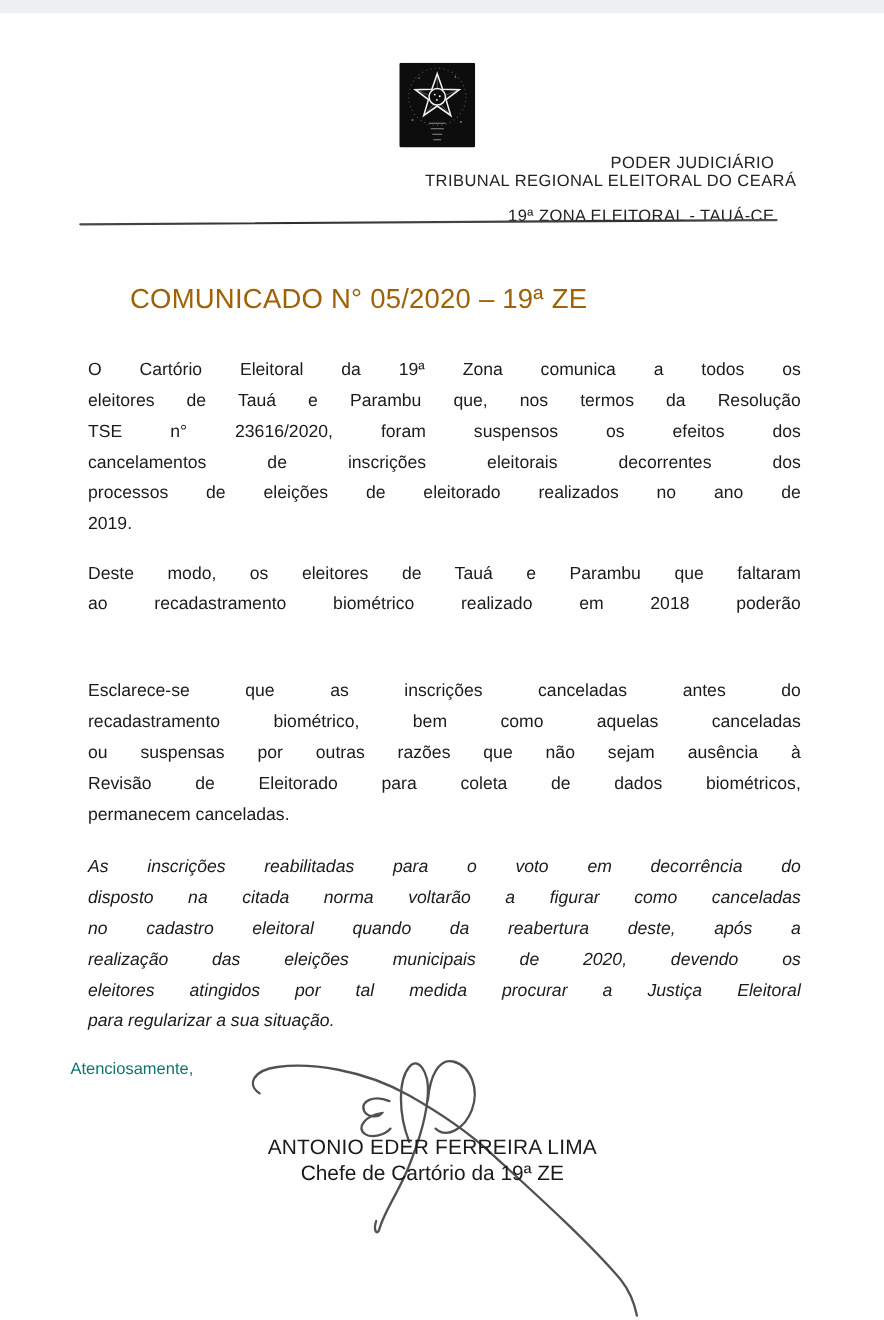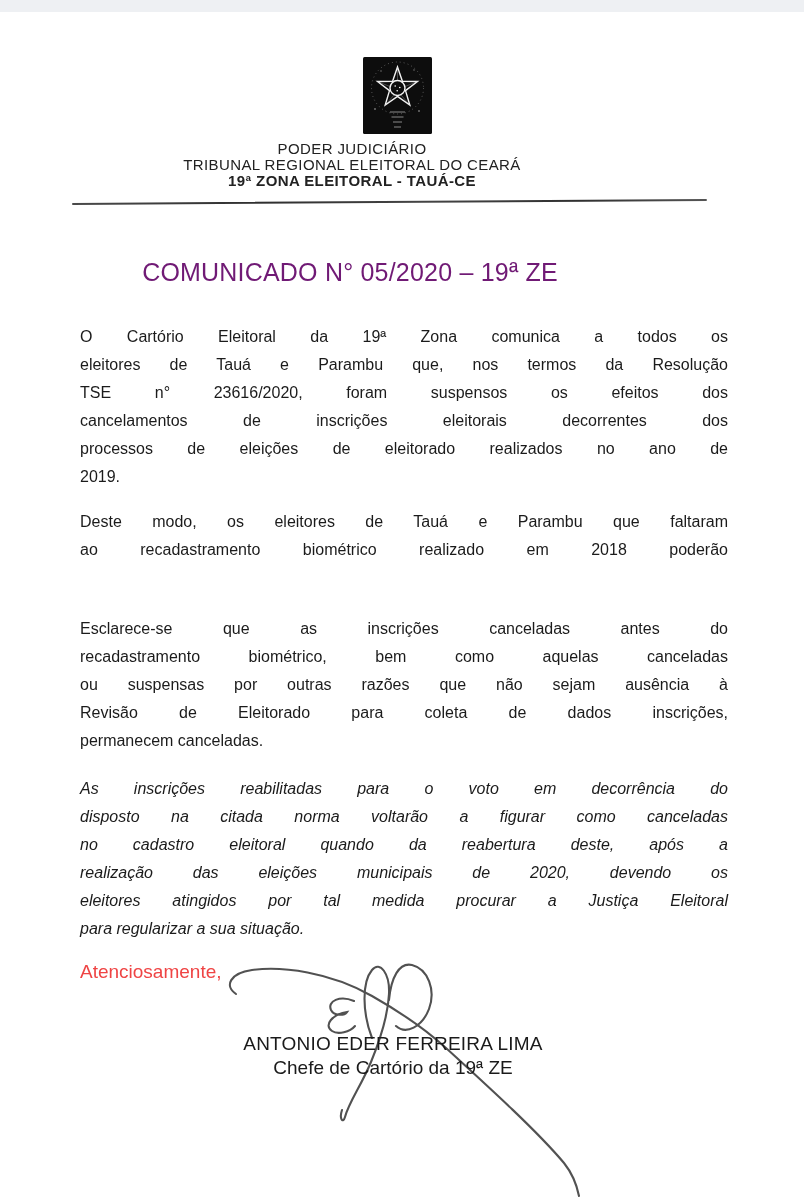--- a/index.html
+++ b/index.html
@@ -14,50 +14,49 @@
   }
   .abs { position: absolute; }
 
   
   .top-strip { left: 0; top: 0; width: 804px; height: 12px; background: #eef0f3; }
 
   
   .emblem { left: 363px; top: 57px; width: 69px; height: 77px; }
 
   
-  .org { left: 0; width: 704px; text-align: center; font-size: 15px; line-height: 16px; letter-spacing: 0.4px; color: #222; }
+  .org { left: 0; width: 704px; text-align: right; font-size: 15px; line-height: 16px; letter-spacing: 0.4px; color: #222; }
   .org1 { top: 141px; }
-  .org2 { top: 157px; }
-  .org3 { top: 173px; font-weight: bold; }
+  .org2 { top: 157px; margin-left: 20px; }
+  .org3 { top: 189px; }
 
   .divider {
     left: 72px; top: 201px; width: 635px; height: 2px;
     background: linear-gradient(90deg,#4a4a4a,#2f2f2f 30%,#454545 55%,#303030 80%,#555);
     transform: rotate(-0.35deg);
     border-radius: 1px;
   }
 
   .doc-title {
     left: 0; top: 258px; width: 652px;
     text-align: center;
     font-size: 25px; line-height: 28px;
     letter-spacing: 0.2px;
-    color: #701a75;
-    padding-left: 24px;
+    color: #a16207;
   }
 
   .para { left: 80px; width: 648px; font-size: 16px; line-height: 28px; color: #1b1b1b; }
   .para .line { text-align: justify; text-align-last: justify; white-space: normal; }
   .para .line.last { text-align-last: left; }
   .p1 { top: 323px; }
   .p2 { top: 508px; }
   .p3 { top: 615px; }
   .p4 { top: 775px; font-style: italic; }
 
-  .closing { left: 80px; top: 958px; font-size: 19px; line-height: 28px; color: #ef4444; }
+  .closing { left: 64px; top: 958px; font-size: 15px; line-height: 28px; color: #0f766e; }
 
   .sig-svg { left: 215px; top: 948px; width: 375px; height: 252px; pointer-events: none; }
 
   .sig-block { left: 0; top: 1032px; width: 804px; text-align: center; transform: translateX(-9px); }
   .sig-name { font-size: 19px; line-height: 24px; color: #1a1a1a; letter-spacing: 0.2px; }
   .sig-role { font-size: 19px; line-height: 24px; color: #1a1a1a; }
 </style>
 </head>
 <body>
 
@@ -96,21 +95,21 @@
     <div class="line last">2019.</div>
   </div>
 <div class="abs para p2">
     <div class="line">Deste modo, os eleitores de Tauá e Parambu que faltaram</div>
     <div class="line">ao recadastramento biométrico realizado em 2018 poderão</div>
   </div>
 <div class="abs para p3">
     <div class="line">Esclarece-se que as inscrições canceladas antes do</div>
     <div class="line">recadastramento biométrico, bem como aquelas canceladas</div>
     <div class="line">ou suspensas por outras razões que não sejam ausência à</div>
-    <div class="line">Revisão de Eleitorado para coleta de dados inscrições,</div>
+    <div class="line">Revisão de Eleitorado para coleta de dados biométricos,</div>
     <div class="line last">permanecem canceladas.</div>
   </div>
 <div class="abs para p4">
     <div class="line">As inscrições reabilitadas para o voto em decorrência do</div>
     <div class="line">disposto na citada norma voltarão a figurar como canceladas</div>
     <div class="line">no cadastro eleitoral quando da reabertura deste, após a</div>
     <div class="line">realização das eleições municipais de 2020, devendo os</div>
     <div class="line">eleitores atingidos por tal medida procurar a Justiça Eleitoral</div>
     <div class="line last">para regularizar a sua situação.</div>
   </div>

